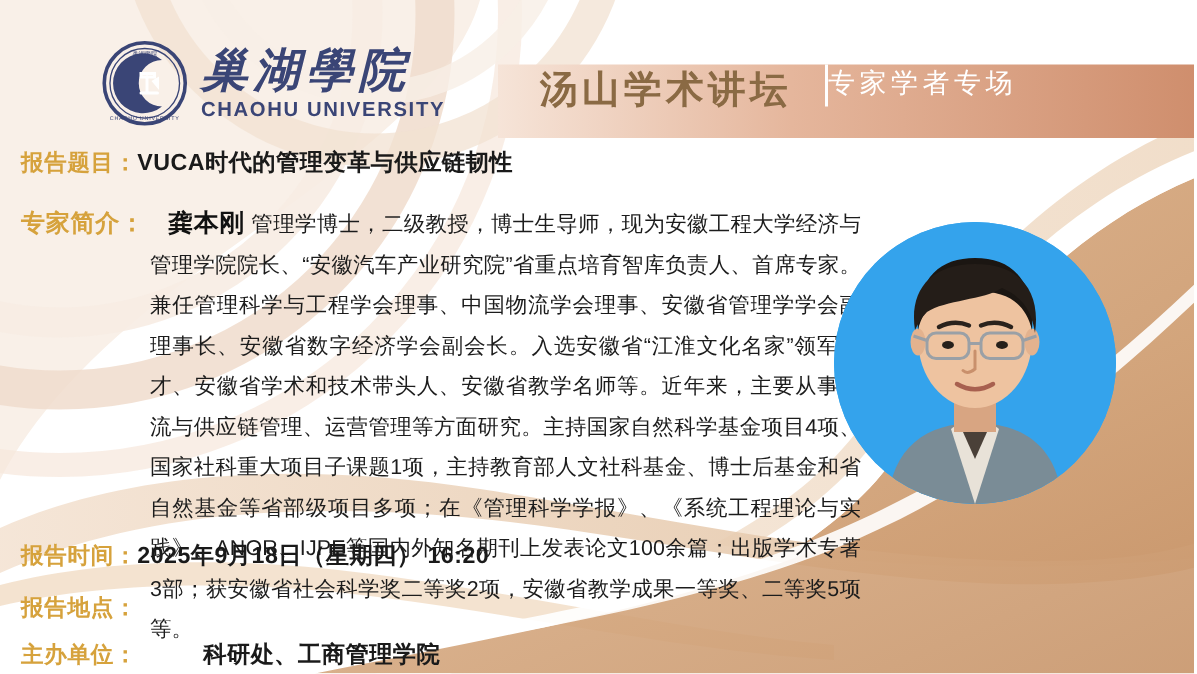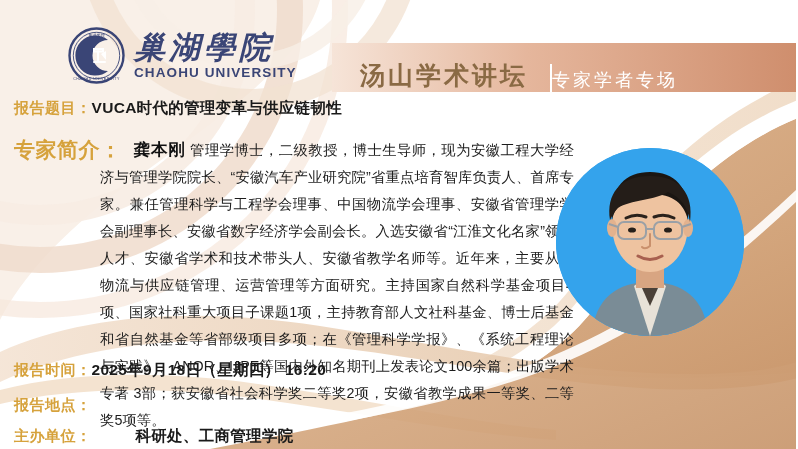--- a/index.html
+++ b/index.html
@@ -69,21 +69,21 @@
   }
 
   .banner {
     position: absolute;
     left: 332px;
     top: 43px;
     width: 466px;
     height: 49px;
     background: linear-gradient(to right, #f6e4d8 0%, #e5b69c 42%, #cf8e6d 100%);
     display: flex;
-    align-items: flex-end;
+    align-items: flex-start;
   }
   .banner-main {
     margin-left: 28px;
     font-family: "DejaVu Sans", sans-serif;
     font-size: 25px;
     font-weight: bold;
     color: #8a6a44;
     letter-spacing: 3px;
     white-space: nowrap;
   }
@@ -129,21 +129,21 @@
   #field-host  { left: 14px; top: 426px; gap: 44px; }
 
   #field-bio {
     position: absolute;
     left: 14px;
     top: 136px;
     width: 560px;
   }
   #field-bio .bio-label {
     float: left;
-    font-size: 21px;
+    font-size: 16px;
     font-weight: bold;
     color: #d6a23c;
     letter-spacing: 0.5px;
     line-height: 27px;
   }
   .bio-body {
     margin-left: 86px;
     font-size: 14.3px;
     color: #1c1c1c;
     line-height: 27px;

